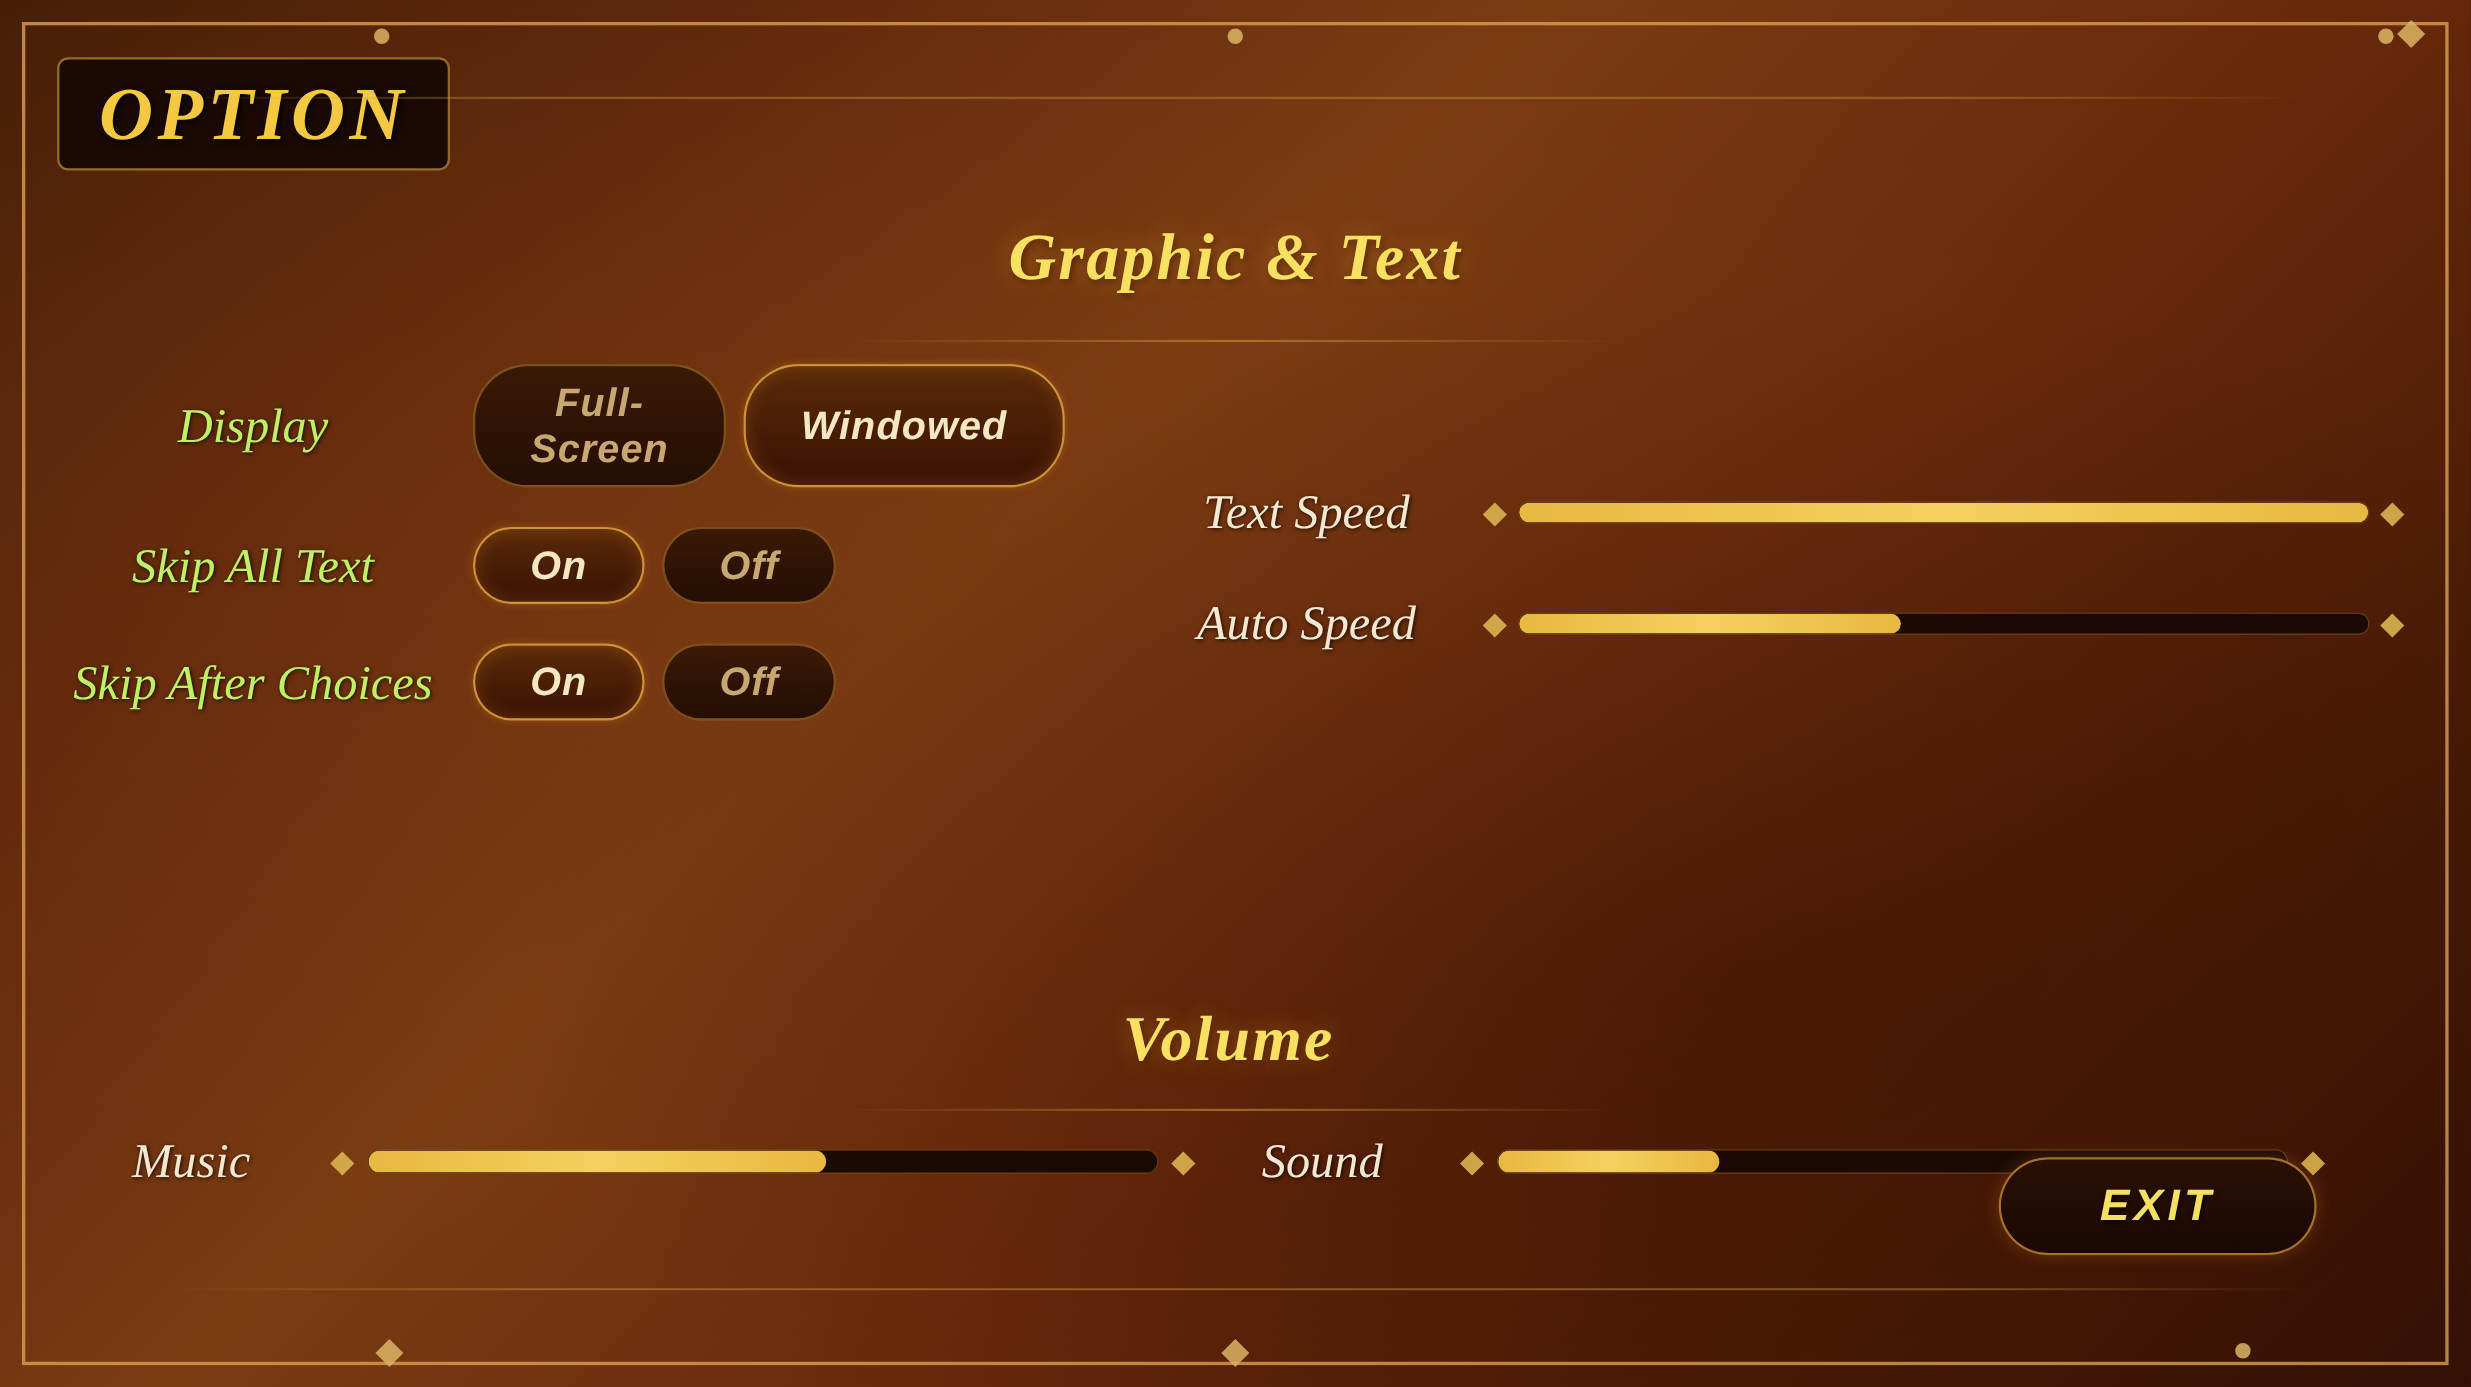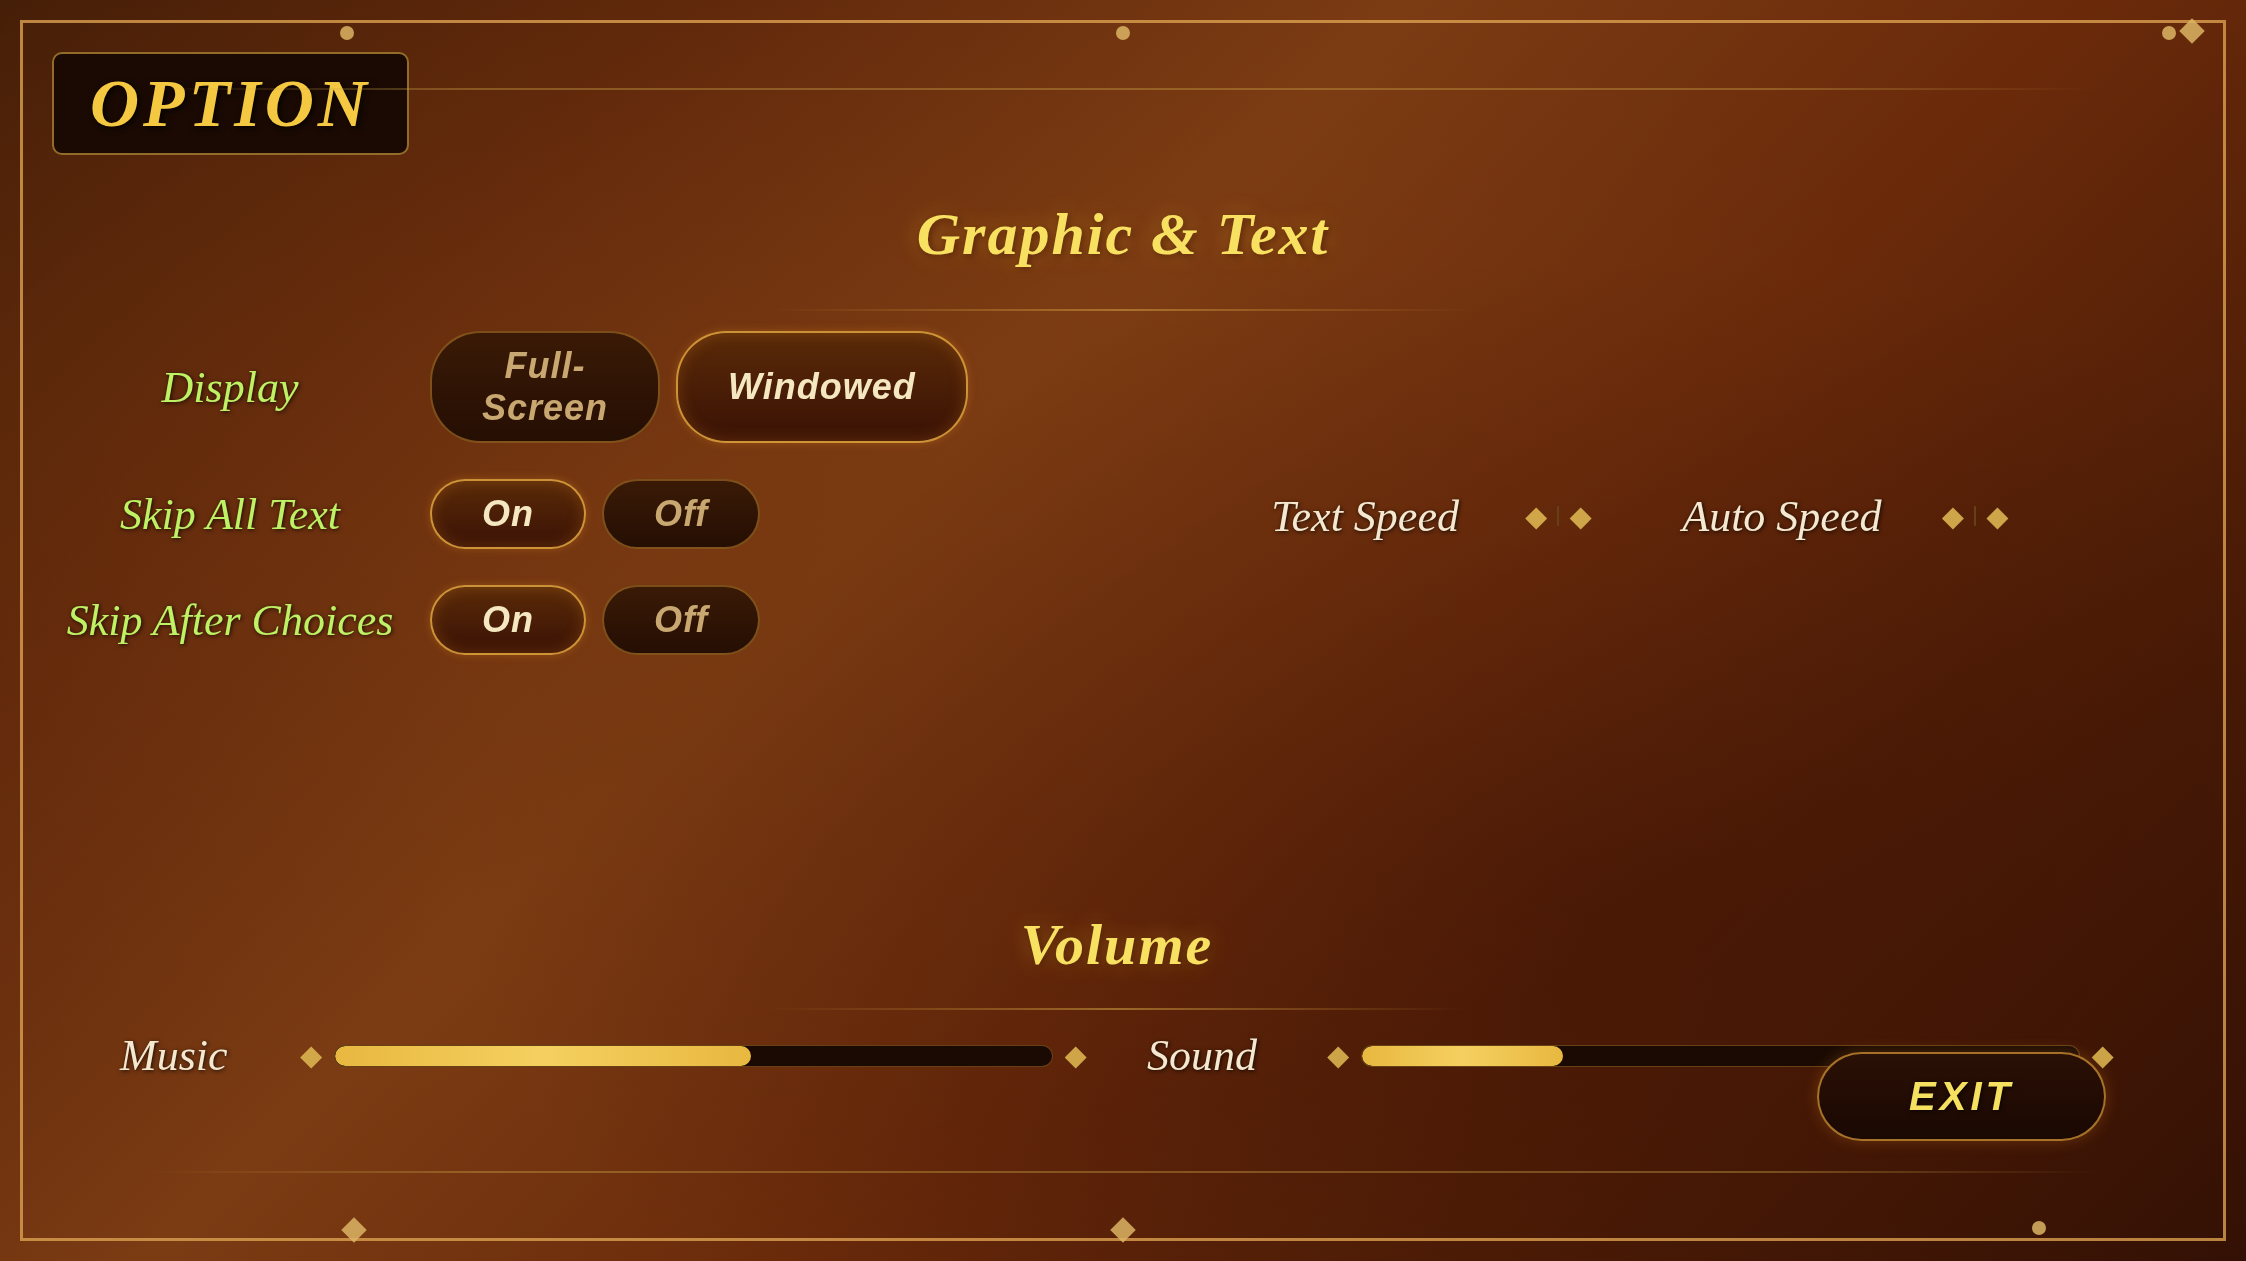--- a/index.html
+++ b/index.html
@@ -136,21 +136,21 @@
       gap: 80px;
     }
 
     .left-col {
       flex: 0 0 880px;
     }
 
     .right-col {
       flex: 1;
       display: flex;
-      flex-direction: row;
+      flex-direction: column;
       gap: 50px;
       justify-content: center;
       padding-top: 10px;
     }
 
     
     .setting-row {
       display: flex;
       align-items: center;
       margin-bottom: 36px;

